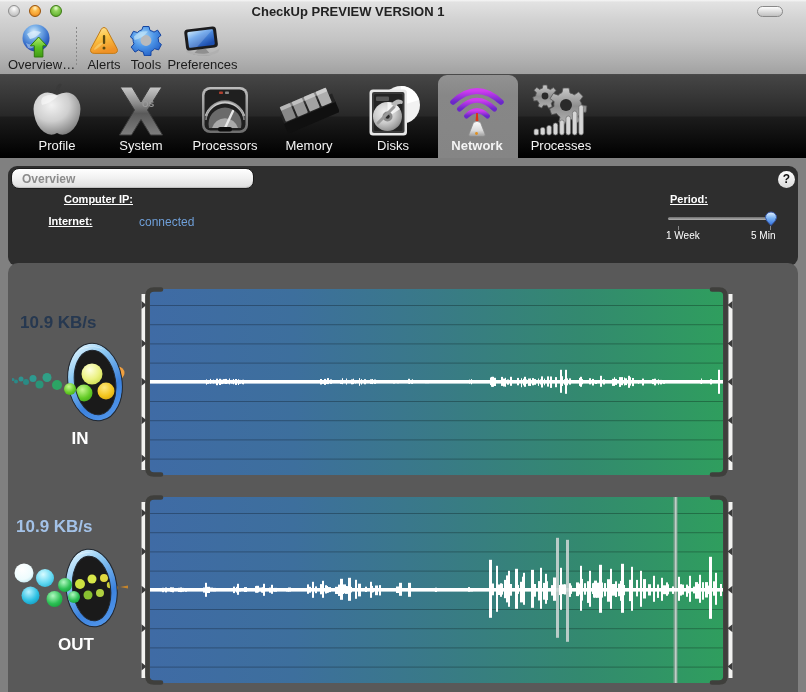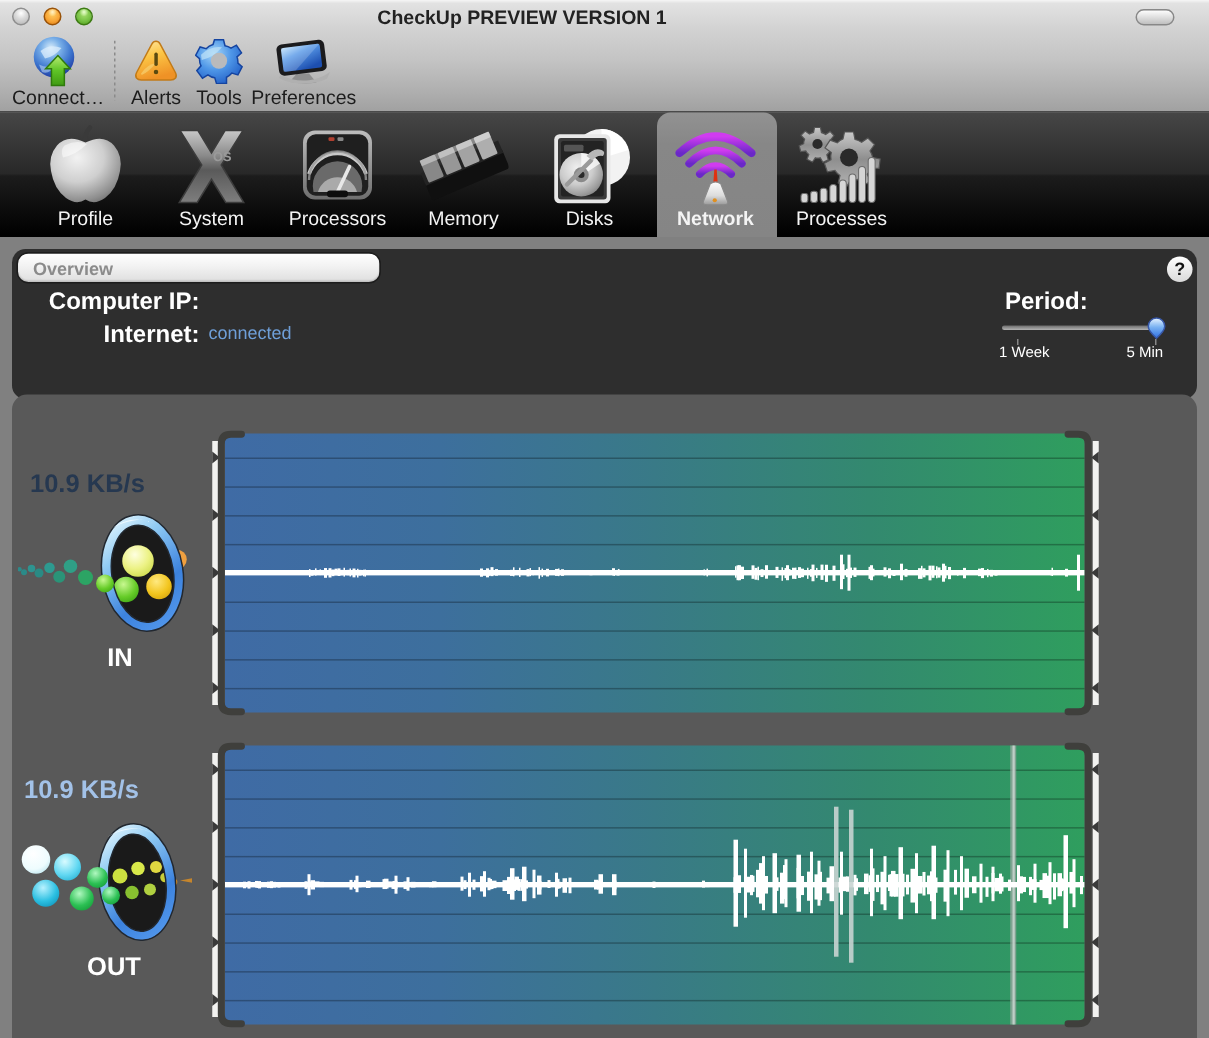--- a/index.html
+++ b/index.html
@@ -30,21 +30,21 @@
 .tab { top:0; width:84px; height:83px; }
 .tabicon { left:50%; top:8px; transform:translateX(-50%); }
 .tablabel { left:0; top:63px; width:100%; text-align:center; font-size:13px; color:#f4f4f4; }
 
 
 #ovpanel { left:8px; top:166px; width:790px; height:100px; background:#2e2e2e; border-radius:9px; }
 #ovbtn { left:3px; top:2px; width:243px; height:21px; border-radius:8px;
   background:linear-gradient(180deg,#ffffff 0%,#f2f2f2 45%,#dedede 100%);
   border:1px solid #1d1d1d; box-shadow:inset 0 -1px 1px rgba(0,0,0,0.15); }
 #ovbtn span { position:absolute; left:10px; top:3px; font-size:12px; font-weight:bold; color:#8b8b8b; }
-.lbl { font-size:16px; font-weight:bold; color:#fff; }
+.lbl { font-size:11px; font-weight:bold; color:#fff;text-decoration:underline; }
 #helpbtn { left:770px; top:5px; width:17px; height:17px; border-radius:50%;
   background:linear-gradient(180deg,#ffffff,#d9d9d9); text-align:center;
   font-size:12px; font-weight:bold; color:#111; line-height:17px; }
 #slidertrack { left:660px; top:51px; width:104px; height:3px; border-radius:2px; background:linear-gradient(180deg,#6d6d6d,#b3b3b3); }
 .tick { top:60px; width:1px; height:4px; background:#888; }
 .slbl { top:64px; font-size:10px; color:#fff; }
 
 
 #mainpanel { left:8px; top:263px; width:790px; height:429px; background:#595959; border-radius:10px 10px 0 0; }
 
@@ -72,21 +72,21 @@
         <stop offset="0" stop-color="#b8ec72"></stop>
           <stop offset="0.5" stop-color="#5fc427"></stop>
           <stop offset="1" stop-color="#3f9a12"></stop>
       </linearGradient>
     </defs>
     <circle cx="16" cy="14" r="13.5" fill="url(#globe)"></circle>
     <path d="M7 10 Q13 5 21 8 Q16 14 10 15 Z" fill="#dceefc" opacity="0.75"></path>
     <path d="M6 19 Q12 22 17 19 Q13 26 8 24 Z" fill="#cfe6f8" opacity="0.5"></path>
     <path d="M18.6 13 L26.8 21.8 L22.9 21.8 L22.9 33 L14.3 33 L14.3 21.8 L10.4 21.8 Z" fill="url(#garrow)" stroke="#2f7a0c" stroke-width="1"></path>
   </svg>
-  <div class="abs tblabel" style="left:8px; width:58px;">Connect…</div>
+  <div class="abs tblabel" style="left:8px; width:58px;">Overview…</div>
   <div id="tbsep" class="abs"></div>
   <svg class="abs" style="left:88px; top:25px;" width="32" height="31">
     <defs>
         <linearGradient id="warn" x1="0" y1="0" x2="0.3" y2="1">
       <stop offset="0" stop-color="#ffe9a8"></stop>
           <stop offset="0.45" stop-color="#fcc545"></stop>
           <stop offset="1" stop-color="#ef9226"></stop>
     </linearGradient>
       </defs>
     <path d="M16 2.5 Q17.8 2.5 18.8 4.4 L29 23.5 Q30 25.5 29 27 Q28 28.4 25.8 28.4 L6.2 28.4 Q4 28.4 3 27 Q2 25.5 3 23.5 L13.2 4.4 Q14.2 2.5 16 2.5 Z" fill="url(#warn)" stroke="#c27b18" stroke-width="1"></path>
@@ -282,21 +282,21 @@
     </svg>
     <div class="tablabel abs">Processes</div>
     </div>
 </div>
 
 <div id="ovpanel" class="abs">
   <div id="ovbtn" class="abs">
       <span>Overview</span>
     </div>
   <div class="abs lbl" style="left:0; top:27px; width:125px; text-align:right;">Computer IP:</div>
-  <div class="abs lbl" style="left:0; top:49px; width:125px; text-align:right;">Internet:</div>
+  <div class="abs lbl" style="left:0; top:49px; width:125px; text-align:center;">Internet:</div>
   <div class="abs" style="left:131px; top:49px; font-size:12px; color:#6f9fd8;">connected</div>
   <div class="abs lbl" style="left:662px; top:27px;">Period:</div>
   <div id="slidertrack" class="abs"></div>
   <div class="abs tick" style="left:670px;"></div>
   <div class="abs tick" style="left:762px;"></div>
   <div class="abs slbl" style="left:658px;">1 Week</div>
   <div class="abs slbl" style="left:743px;">5 Min</div>
   <svg class="abs" style="left:754.5px; top:45px;" width="16" height="17">
     <defs>
         <linearGradient id="thumb" x1="0" y1="0" x2="0" y2="1">

